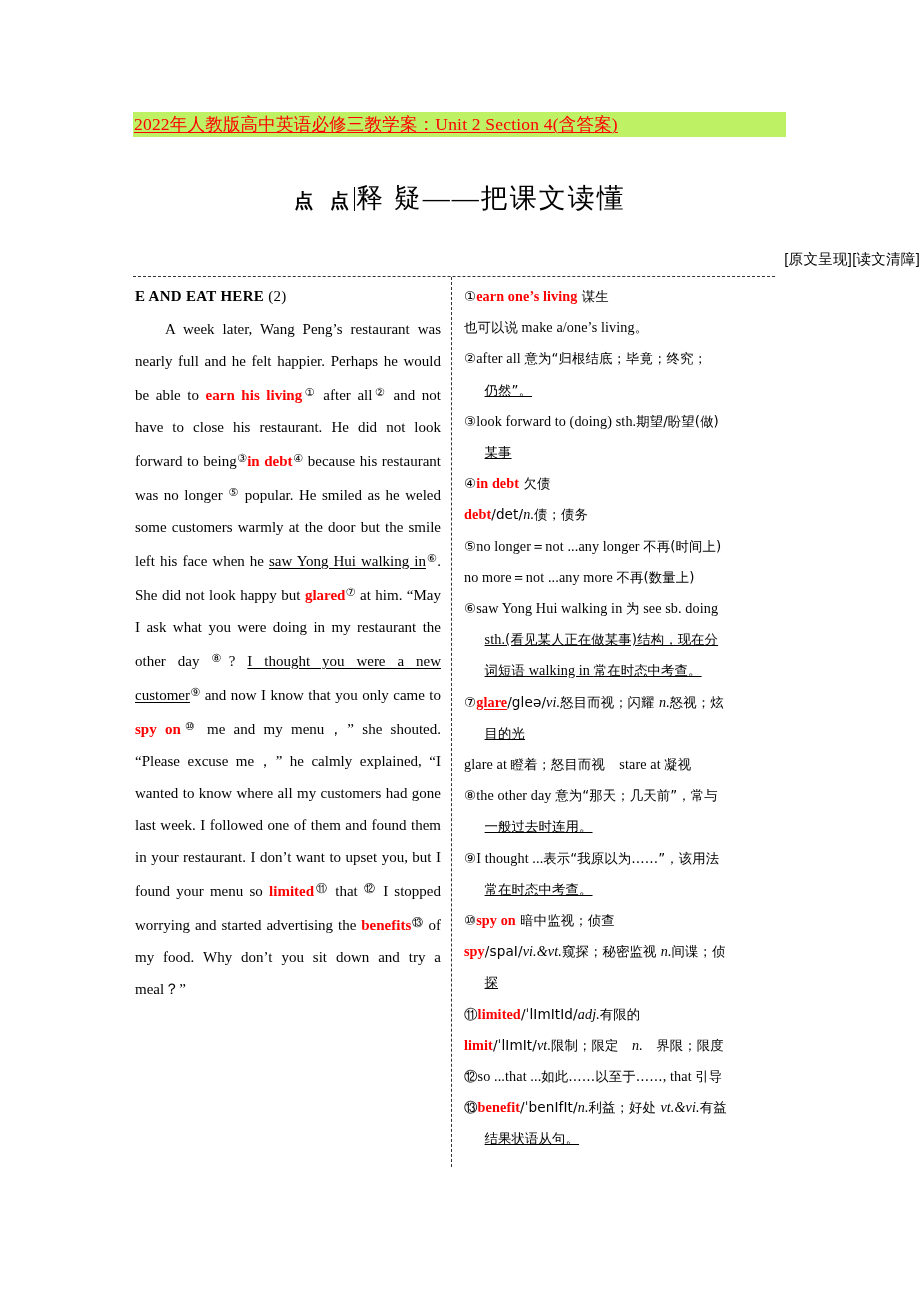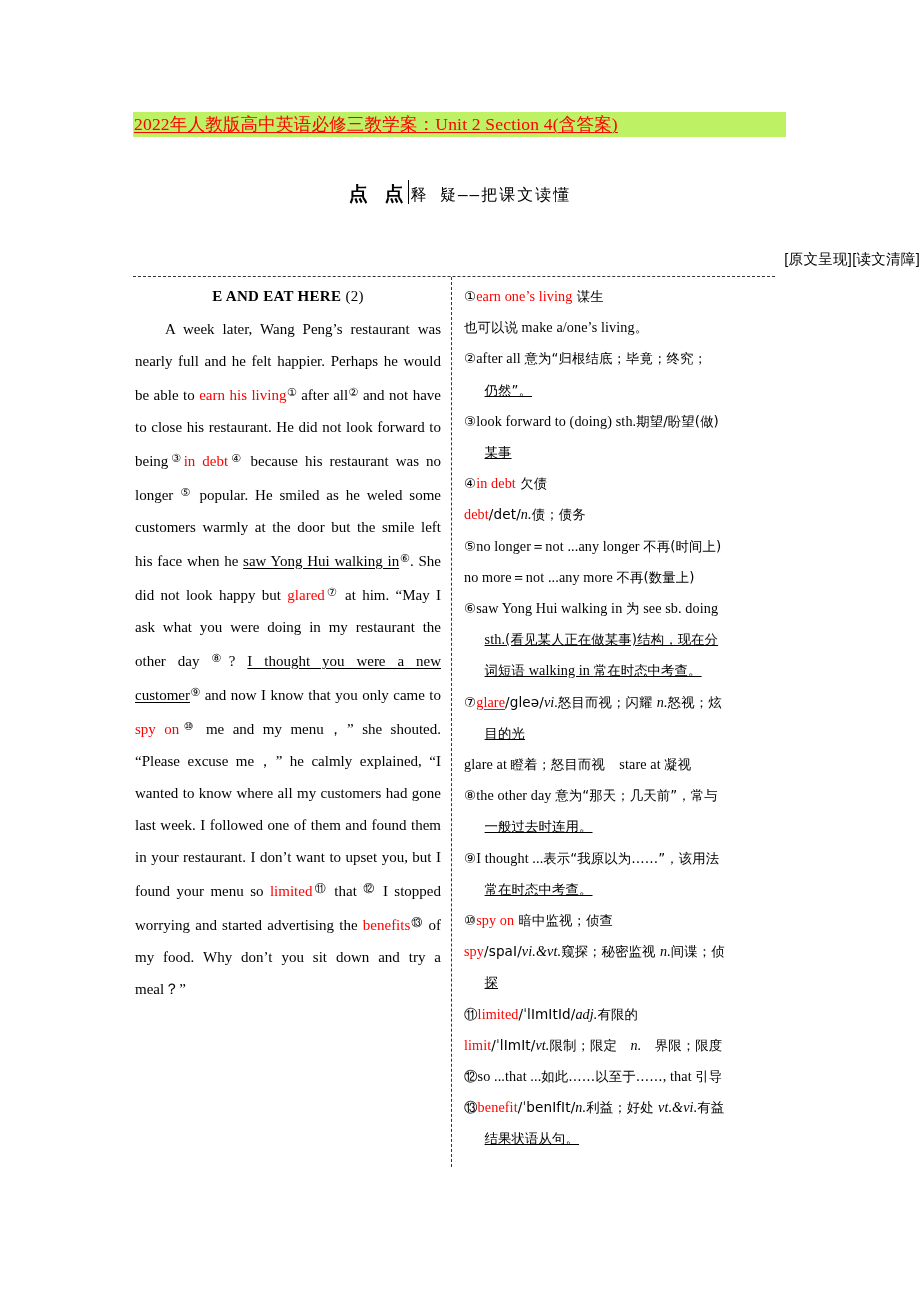--- a/index.html
+++ b/index.html
@@ -56,22 +56,22 @@
   }
   .sh-divider {
     display: inline-block;
     width: 1px;
     height: 24px;
     background: #000;
     vertical-align: -4px;
     margin: 0 1px 0 0;
   }
   .sh-rest {
-    font-family: Liberation Mono, monospace;
-    font-size: 16px;
+    font-family: Liberation Serif, serif;
+    font-size: 27px;
     letter-spacing: 2px;
   }
 
   
   .bracket-label {
     position: absolute;
     left: 0;
     top: 250px;
     width: 920px;
     text-align: right;
@@ -102,21 +102,21 @@
     min-height: 890px;
   }
   .col-right {
     width: 323px;
     box-sizing: border-box;
     padding: 4px 2px 8px 12px;
   }
 
   
   .passage-title {
-    text-align: center;
+    text-align: left;
     font-weight: bold;
     font-size: 15px;
     line-height: 30px;
     letter-spacing: 0.3px;
     margin-bottom: 2px;
   }
   .passage-title .pt-num { font-weight: normal; }
 
   .passage-body {
     font-size: 15px;
@@ -133,21 +133,21 @@
     line-height: 30.2px;
     text-align: justify;
     text-align-last: left;
     letter-spacing: 0.1px;
   }
   .note-line.indent { padding-left: 1.45em; text-indent: 0; text-decoration: underline; }
 
   
   .kw {
     color: #ff0000;
-    font-weight: normal;
+    font-weight: bold;
   }
   .cn {
     font-family: "DejaVu Sans", "Liberation Sans", sans-serif;
     font-size: 13.4px;
   }
   .ipa {
     font-family: "DejaVu Sans", "Liberation Sans", sans-serif;
     font-size: 13.6px;
   }
   .it { font-style: italic; }

